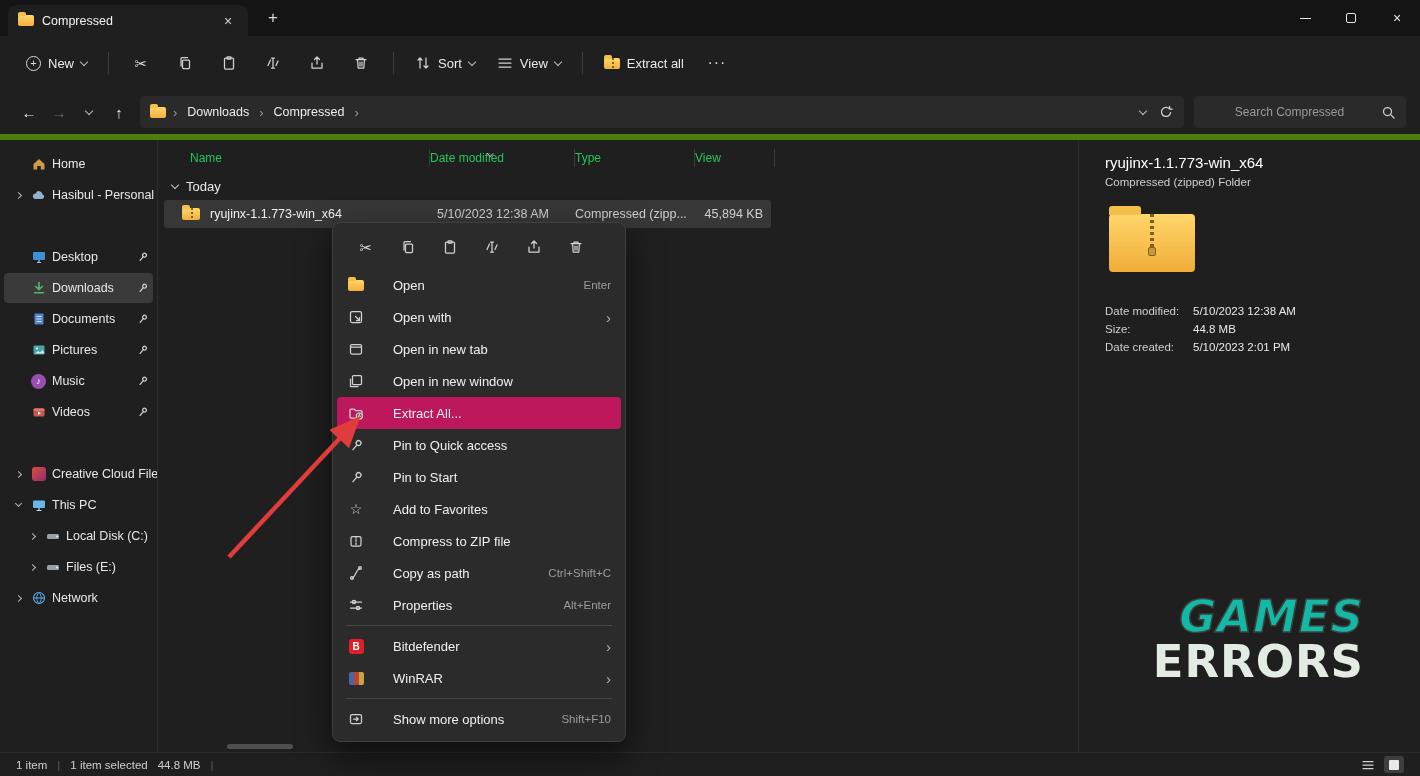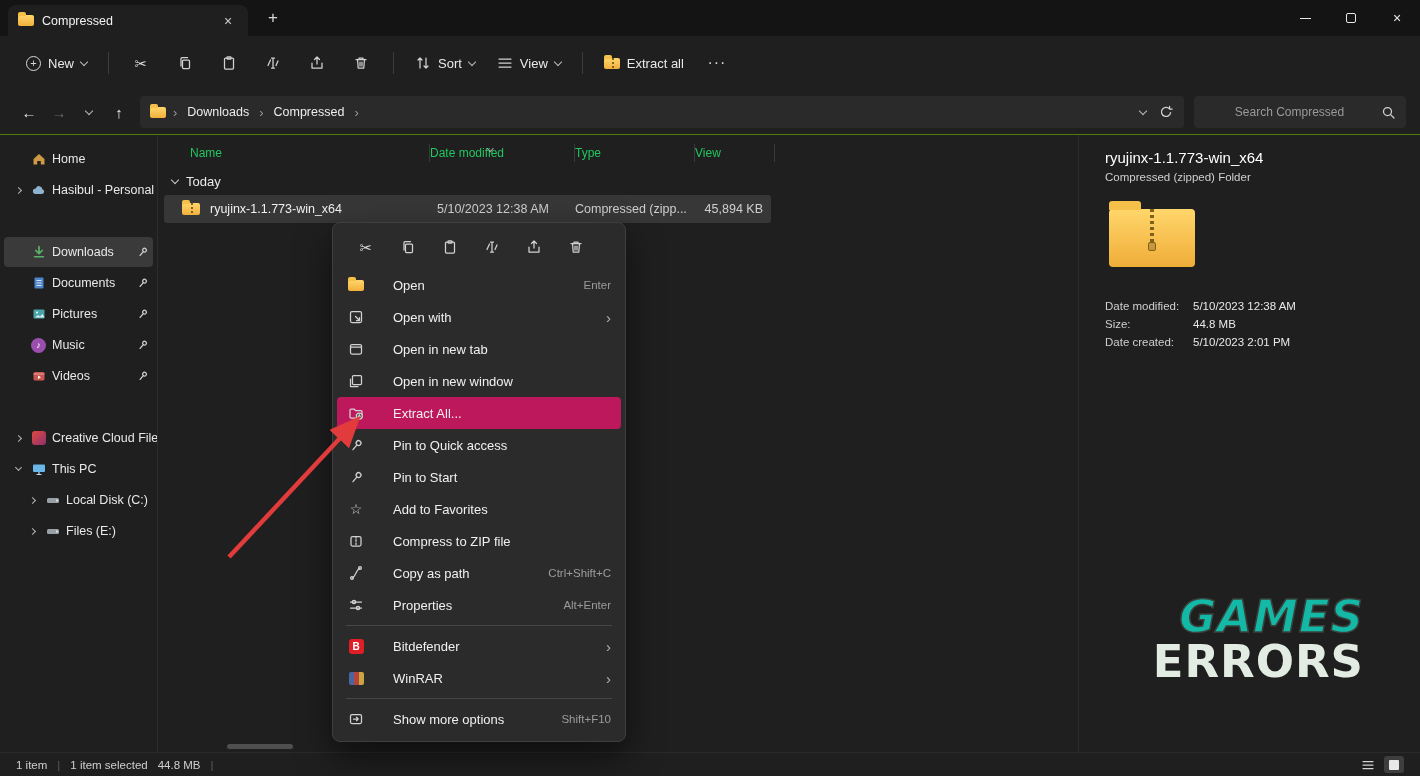--- a/index.html
+++ b/index.html
@@ -45,21 +45,21 @@
   .nav-btn.disabled{color:#686868;}
   .addressbar{flex:1;height:32px;background:#2a2a2a;border-radius:4px;display:flex;align-items:center;padding:0 10px;gap:7px;margin:0 10px 0 6px;}
   .crumb{font-size:12.5px;color:#ececec;padding:2px 3px;border-radius:3px;}
   .crumb-sep{color:#9a9a9a;font-size:13px;}
   .addr-right{margin-left:auto;display:flex;align-items:center;gap:12px;}
   .searchbox{width:212px;height:32px;background:#2a2a2a;border-radius:4px;display:flex;align-items:center;padding:0 10px;gap:6px;}
   .searchbox input{flex:1;background:none;border:none;outline:none;color:#ec4899;font-size:12px;font-family:inherit;text-align:center;}
   .searchbox input::placeholder{color:#9a9a9a;}
 
   
-  .bodywrap{display:flex;height:618px;border-top:1px solid #4d7c0f;}
+  .bodywrap{display:flex;height:618px;border-top:6px solid #4d7c0f;}
   .sidebar{width:158px;border-right:1px solid #2c2c2c;padding-top:8px;overflow:hidden;}
   .side-item{height:30px;display:flex;align-items:center;padding-left:8px;gap:5px;margin:1px 4px;border-radius:4px;font-size:12.5px;color:#e8e8e8;white-space:nowrap;}
   .side-item .chevcol{width:13px;flex:0 0 13px;display:flex;justify-content:center;}
   .side-item .chevcol .chev{width:5px;height:5px;border-color:#b5b5b5;}
   .side-item .sicon{width:17px;flex:0 0 17px;display:flex;justify-content:center;align-items:center;}
   .side-item .pin{margin-left:auto;margin-right:4px;display:flex;}
   .side-item.selected{background:#3a3a3a;}
   .side-item.child{padding-left:22px;}
   .side-gap{height:30px;}
   .music-badge{width:15px;height:15px;border-radius:50%;background:#9a4fae;color:#fff;font-size:9px;display:flex;align-items:center;justify-content:center;}
@@ -254,20 +254,38 @@
       <span class="sicon">
           <svg width="16" height="16">
             <path d="M4.6 12 a2.8 2.8 0 0 1 .2 -5.6 a3.4 3.4 0 0 1 6.6 .9 a2.4 2.4 0 0 1 -.4 4.7 z" fill="#8fb3cf"></path>
           </svg>
         </span>
       <span>Hasibul - Personal</span>
     </div>
 
     <div class="side-gap"></div>
 
+    <div class="side-item">
+      <span class="chevcol"></span>
+      <span class="sicon">
+          <svg width="16" height="16">
+            <rect x="2" y="3" width="12" height="8" rx="1" fill="#3f8fd6"></rect>
+            <path d="M6 13.5 h4 M8 11 v2.5" stroke="#9fc3e2" stroke-width="1.2" fill="none"></path>
+          </svg>
+        </span>
+      <span>Desktop</span>
+      <span class="pin">
+          <svg class="ic" width="12" height="12">
+            <g transform="rotate(40 6 6)">
+              <circle cx="6" cy="3.6" r="1.9"></circle>
+              <path d="M6 5.5 V10.5"></path>
+            </g>
+          </svg>
+        </span>
+    </div>
     <div class="side-item selected">
       <span class="chevcol"></span>
       <span class="sicon">
           <svg width="16" height="16">
             <path d="M8 2.5 v7 M4.8 6.5 L8 9.7 l3.2 -3.2" stroke="#58b368" stroke-width="1.7" fill="none" stroke-linecap="round" stroke-linejoin="round"></path>
             <path d="M3.5 12.7 h9" stroke="#58b368" stroke-width="1.5" stroke-linecap="round"></path>
           </svg>
         </span>
       <span>Downloads</span>
       <span class="pin">
@@ -390,20 +408,32 @@
       <span class="chevcol">
           <span class="chev chev-right"></span>
         </span>
       <span class="sicon">
           <svg width="16" height="16">
             <rect x="2" y="6" width="12" height="5" rx="1.5" fill="#9aa0a6"></rect>
             <circle cx="12" cy="8.5" r="0.9" fill="#e8f5e9"></circle>
           </svg>
         </span>
       <span>Files (E:)</span>
+    </div>
+    <div class="side-item">
+      <span class="chevcol">
+          <span class="chev chev-right"></span>
+        </span>
+      <span class="sicon">
+          <svg width="16" height="16">
+            <circle cx="8" cy="8" r="5.5" fill="none" stroke="#5aa7e8" stroke-width="1.2"></circle>
+            <path d="M2.5 8 h11 M8 2.5 c-3 3 -3 8 0 11 M8 2.5 c3 3 3 8 0 11" fill="none" stroke="#5aa7e8" stroke-width="1"></path>
+          </svg>
+        </span>
+      <span>Network</span>
     </div>
   </div>
 
   <div class="main">
     <div class="colheaders">
       <div class="col-name">Name</div>
       <div class="col-date">
         <span class="sort-caret"><span class="chev"></span></span>
         <span>Date modified</span>
       </div>

